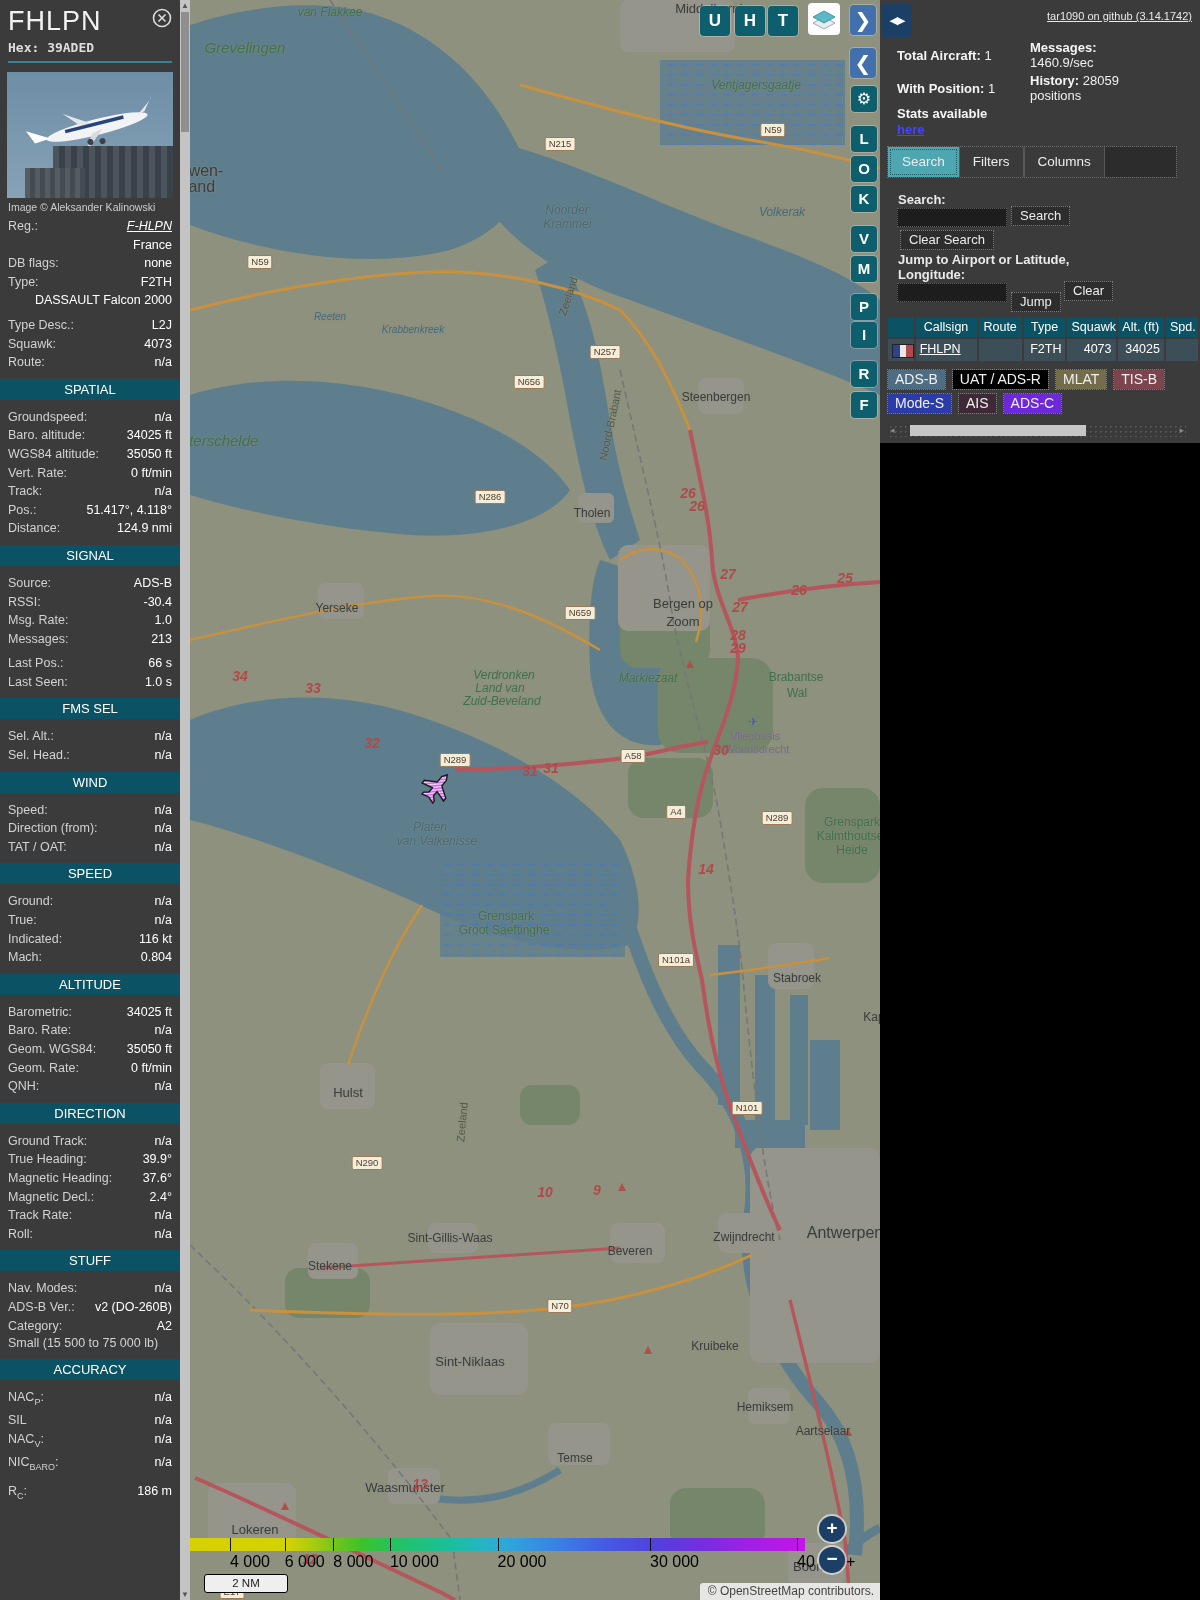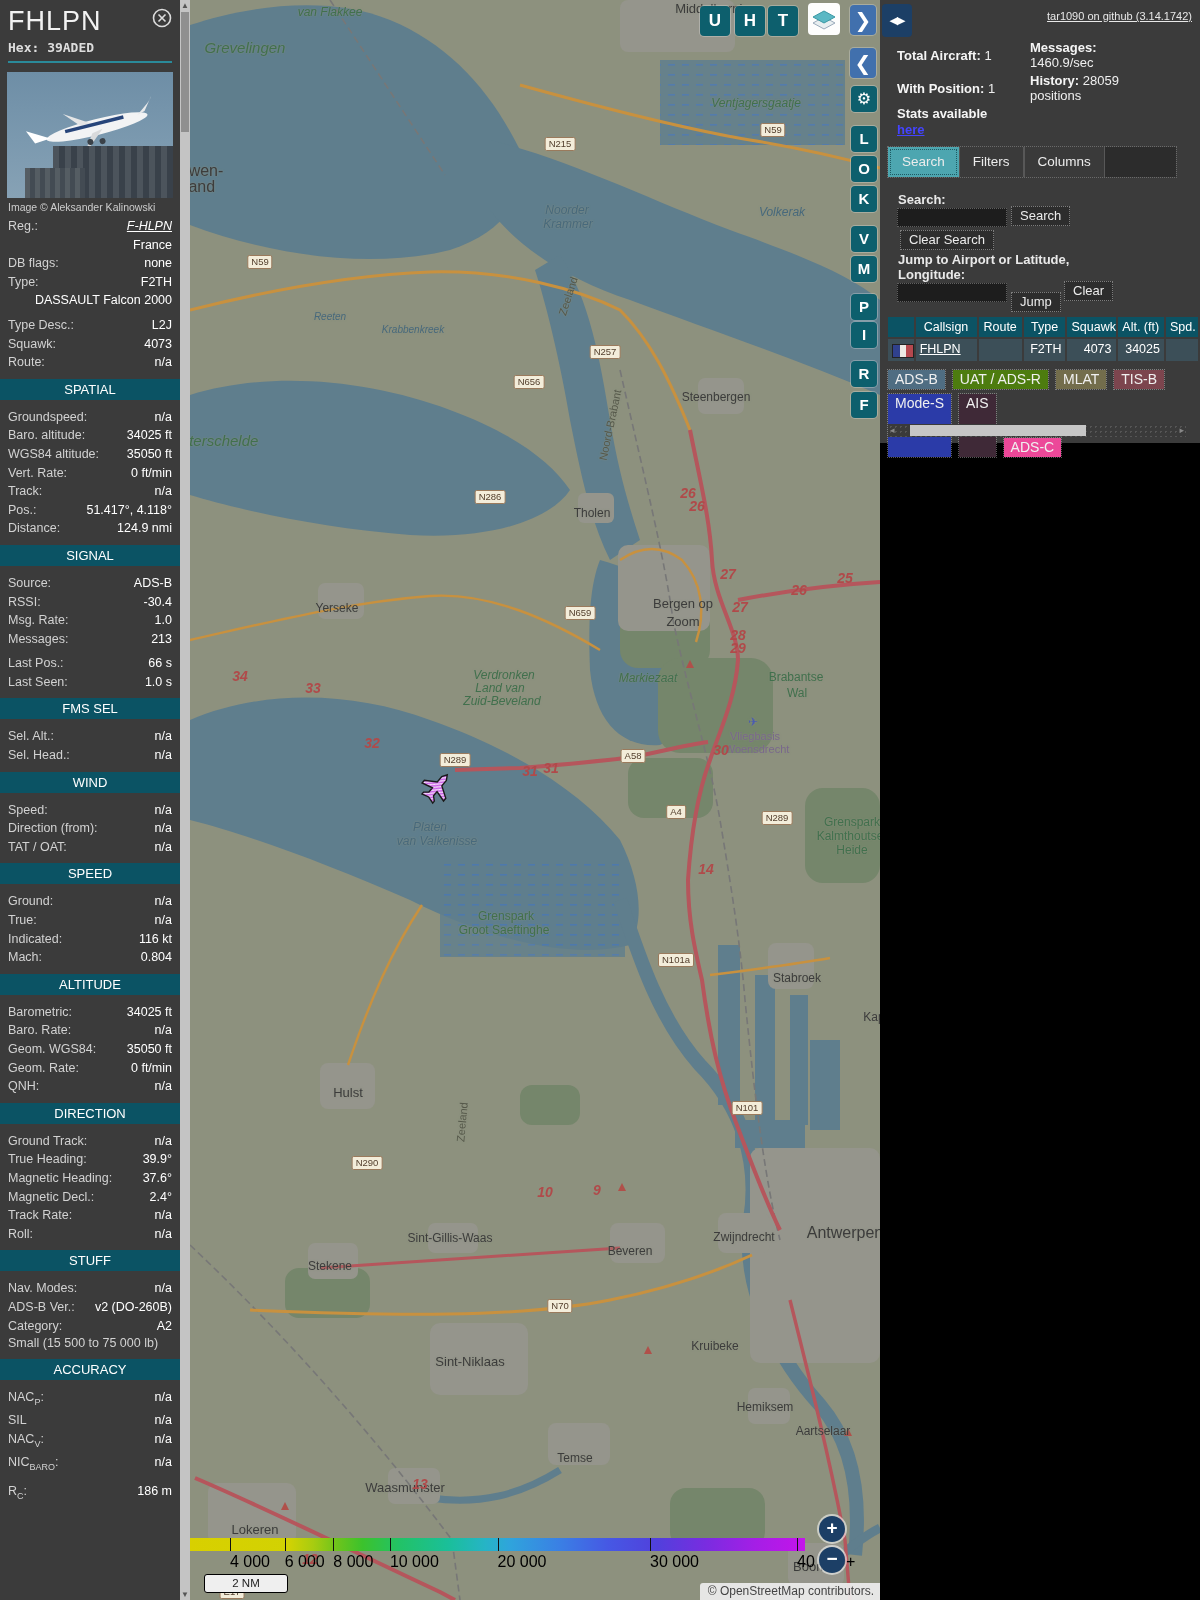--- a/index.html
+++ b/index.html
@@ -456,21 +456,21 @@
 
       <g transform="translate(247,787) rotate(40)">
         <path d="M0,-16 L3,-11 L3,-4 L14,3 L14,6.5 L3,3.5 L3,9 L7,12.5 L7,15 L0,13 L-7,15 L-7,12.5 L-3,9 L-3,3.5 L-14,6.5 L-14,3 L-3,-4 L-3,-11 Z" fill="url(#achatch)" stroke="#1a1a1a" stroke-width="1.4"></path>
       </g>
     </svg>
 
     <div>
         <div class="mlabel med" style="left: 522px; top: 8px;">Middelharnis</div>
         <div class="mlabel green" style="left: 140px; top: 12px;">van Flakkee</div>
         <div class="mlabel green15" style="left: 55px; top: 47px;">Grevelingen</div>
-        <div class="mlabel green" style="left: 566px; top: 103px;">Ventjagersgaatje</div>
+        <div class="mlabel green" style="left: 566px; top: 85px;">Ventjagersgaatje</div>
         <div class="mlabel big" style="left: 16px; top: 171px;">wen-</div>
         <div class="mlabel big" style="left: 10px; top: 187px;">land</div>
         <div class="mlabel water" style="left: 377px; top: 210px;">Noorder</div>
         <div class="mlabel water" style="left: 378px; top: 224px;">Krammer</div>
         <div class="mlabel water" style="left: 592px; top: 212px;">Volkerak</div>
         <div class="mlabel rot" style="left: 378px; top: 296px; transform: translate(-50%, -50%) rotate(-72deg);">Zeeland</div>
         <div class="mlabel water10" style="left: 140px; top: 316px;">Reeten</div>
         <div class="mlabel water10" style="left: 223px; top: 329px;">Krabbenkreek</div>
         <div class="mlabel rot" style="left: 420px; top: 425px; transform: translate(-50%, -50%) rotate(-78deg);">Noord-Brabant</div>
         <div class="mlabel green15" style="left: 30px; top: 440px;">sterschelde</div>
@@ -668,28 +668,28 @@
             <div class="td" style="width: 44px;"></div>
             <div class="td num" style="width: 42px;">F2TH</div>
             <div class="td num" style="width: 50px;">4073</div>
             <div class="td num" style="width: 48px;">34025</div>
             <div class="td num" style="width: 30px;"></div>
           </div>
         </div>
       <div id="rp-badges">
           <div class="bdg-row">
             <div class="bdg" style="background: rgb(79, 109, 130);">ADS-B</div>
-            <div class="bdg" style="background: #4d7c0f;">UAT / ADS-R</div>
+            <div class="bdg" style="background: #000000;">UAT / ADS-R</div>
             <div class="bdg" style="background: rgb(115, 109, 76);">MLAT</div>
             <div class="bdg" style="background: rgb(124, 69, 78);">TIS-B</div>
           </div>
           <div class="bdg-row">
             <div class="bdg" style="background: rgb(43, 59, 168);">Mode-S</div>
             <div class="bdg" style="background: rgb(63, 41, 55);">AIS</div>
-            <div class="bdg" style="background: #ec4899; margin-top: 44px;">ADS-C</div>
+            <div class="bdg" style="background: #6d28d9;">ADS-C</div>
           </div>
         </div>
 
       <div id="rp-hscroll">
         <div class="arr" style="left:2px;">◂</div>
         <div class="thumb"></div>
         <div class="arr" style="right:2px;">▸</div>
       </div>
     </div>
   </aside>

